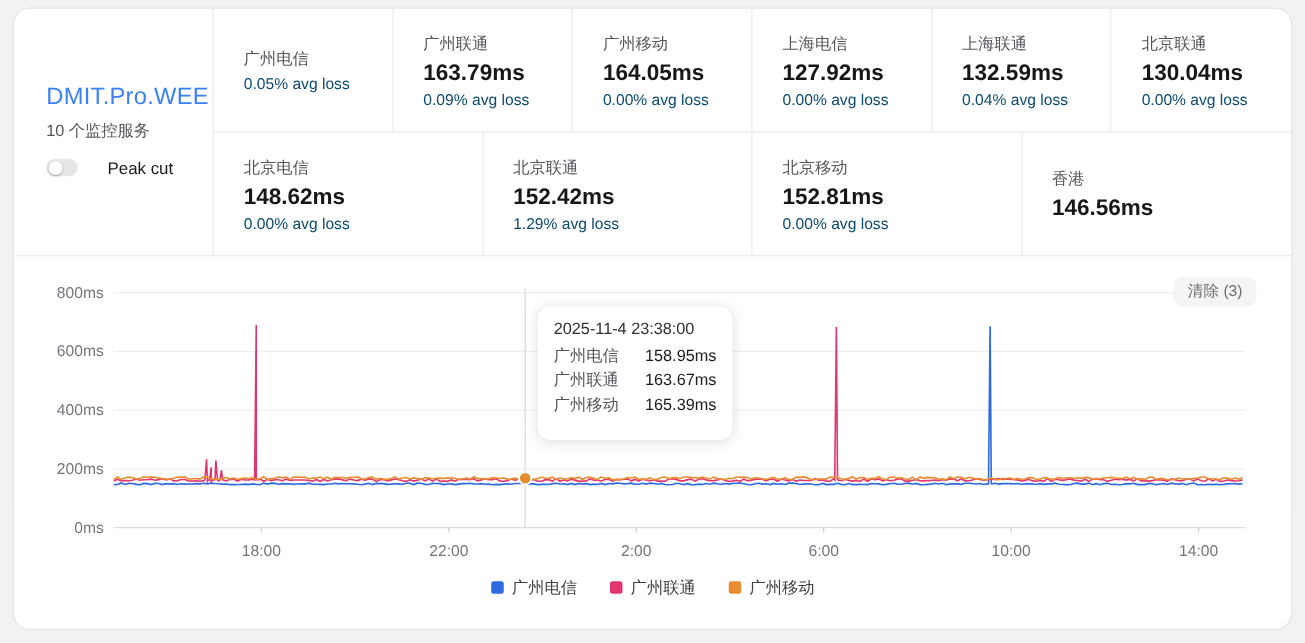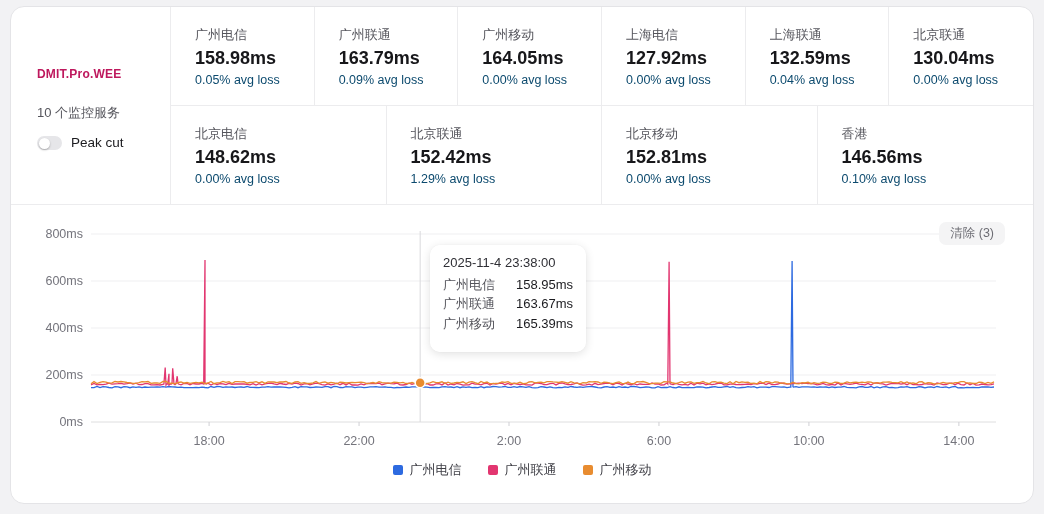--- a/index.html
+++ b/index.html
@@ -11,23 +11,23 @@
   }
   .container{
     position:absolute;left:10px;top:6px;width:1024px;height:498px;
     background:#ffffff;border:1px solid #e4e4e7;border-radius:14px;
     box-sizing:border-box;overflow:hidden;
   }
   
   .top{display:flex;height:198px;border-bottom:1px solid #ececee;box-sizing:border-box}
   .left-panel{width:160px;box-sizing:border-box;border-right:1px solid #ececee;
     padding:60px 10px 0 26px;flex:none}
-  .brand-title{font-size:12px;font-weight:700;color:#be185d;letter-spacing:.2px;white-space:nowrap}
-  .brand-sub{font-size:13px;color:#55555c;margin-top:23px;white-space:nowrap}
-  .toggle-row{margin-top:13px;display:flex;align-items:flex-end;gap:9px}
+  .brand-title{font-size:19px;font-weight:400;color:#3b82f6;letter-spacing:.2px;white-space:nowrap}
+  .brand-sub{font-size:13px;color:#55555c;margin-top:7px;white-space:nowrap}
+  .toggle-row{margin-top:13px;display:flex;align-items:flex-start;gap:24px}
   .toggle{width:25px;height:14px;border-radius:8px;background:#e6e6e9;position:relative;cursor:pointer;flex:none}
   .knob{position:absolute;left:1.5px;top:1.5px;width:11px;height:11px;border-radius:50%;
     background:#fff;box-shadow:0 1px 2px rgba(0,0,0,.28)}
   .toggle-label{font-size:13.5px;color:#1b1b1f;white-space:nowrap}
   .metrics{flex:1;display:flex;flex-direction:column;min-width:0}
   .mrow{flex:1;display:grid}
   .mrow.r1{grid-template-columns:repeat(6,1fr);border-bottom:1px solid #ececee}
   .mrow.r2{grid-template-columns:repeat(4,1fr)}
   .mcard{display:flex;flex-direction:column;justify-content:center;gap:4px;
     padding-left:24px;border-right:1px solid #ececee;box-sizing:border-box;min-width:0;cursor:pointer}
@@ -70,21 +70,20 @@
         <div class="toggle">
             <div class="knob"></div>
           </div>
         <span class="toggle-label">Peak cut</span>
       </div>
     </div>
     <div class="metrics">
       <div class="mrow r1" id="mrow1">
           <div class="mcard">
             <div class="mtitle">广州电信</div>
-            <div class="mvalue">158.98ms</div>
             <div class="mloss">0.05% avg loss</div>
           </div>
           <div class="mcard">
             <div class="mtitle">广州联通</div>
             <div class="mvalue">163.79ms</div>
             <div class="mloss">0.09% avg loss</div>
           </div>
           <div class="mcard">
             <div class="mtitle">广州移动</div>
             <div class="mvalue">164.05ms</div>
@@ -118,21 +117,20 @@
             <div class="mloss">1.29% avg loss</div>
           </div>
           <div class="mcard">
             <div class="mtitle">北京移动</div>
             <div class="mvalue">152.81ms</div>
             <div class="mloss">0.00% avg loss</div>
           </div>
           <div class="mcard">
             <div class="mtitle">香港</div>
             <div class="mvalue">146.56ms</div>
-            <div class="mloss">0.10% avg loss</div>
           </div>
         </div>
     </div>
   </div>
 
   <div class="chart-section">
     <svg id="chart" width="1022" height="297" viewBox="0 0 1022 297">
         <line x1="80" y1="217" x2="985" y2="217" stroke="#dededf" stroke-width="1"></line>
         <text x="72" y="221" text-anchor="end" font-size="12.5" fill="#74747c">0ms</text>
         <line x1="80" y1="170" x2="985" y2="170" stroke="#efeff1" stroke-width="1"></line>

